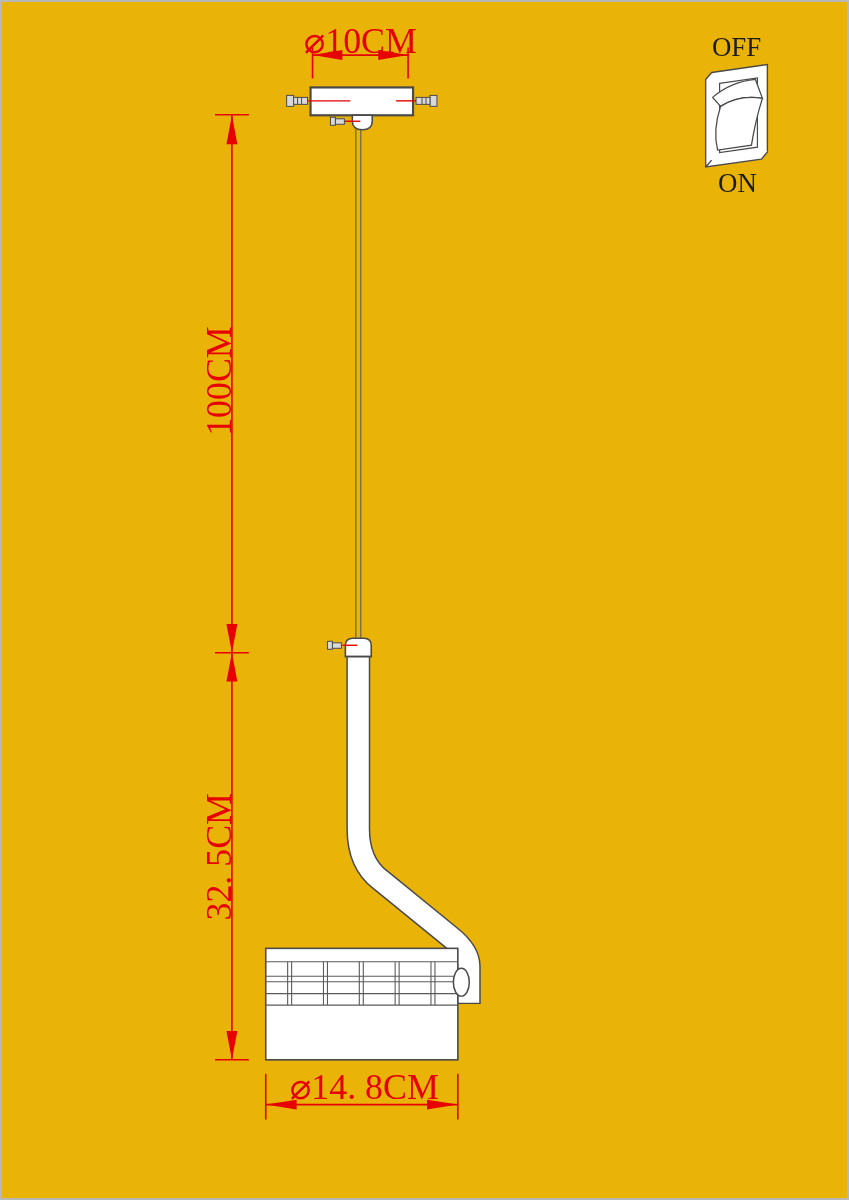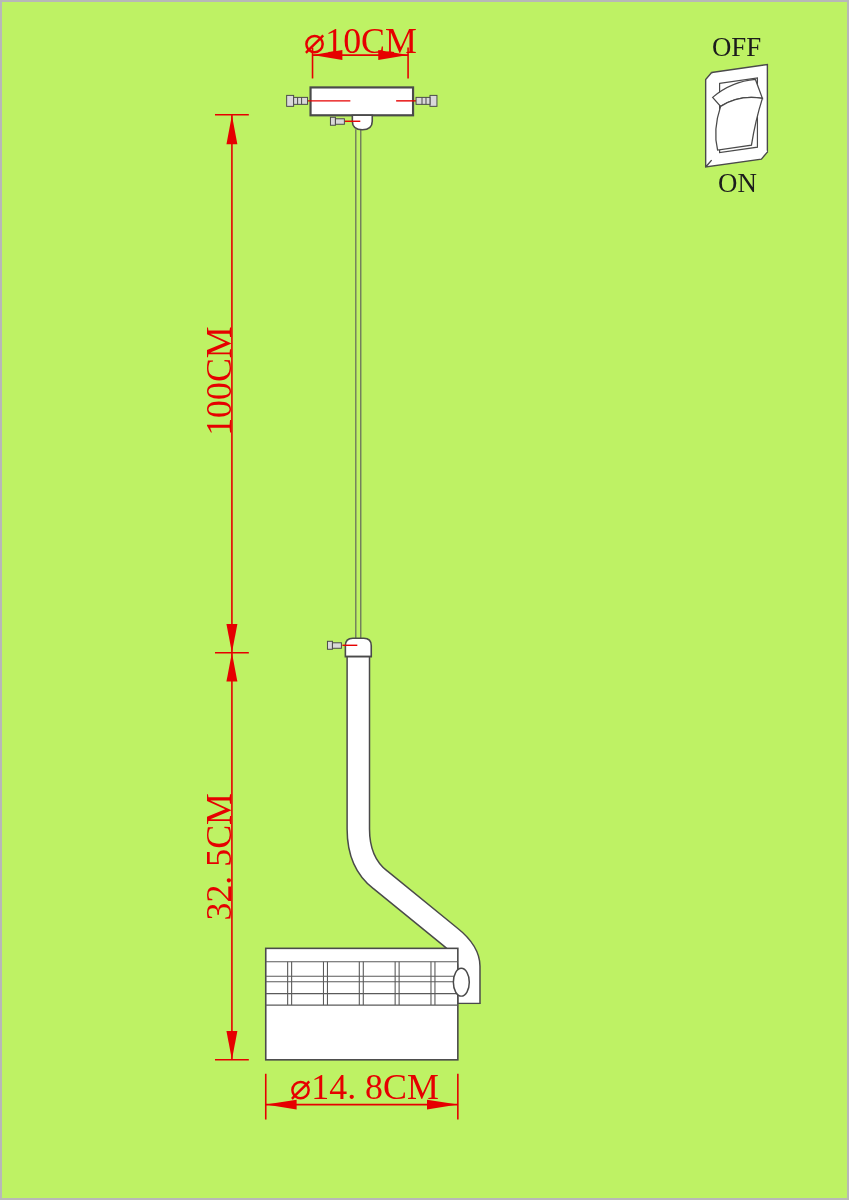--- a/index.html
+++ b/index.html
@@ -1,20 +1,20 @@
 <!DOCTYPE html>
 <html><head>
 <meta charset="utf-8">
 <style>
   html,body{margin:0;padding:0;background:#ffffff;}
   .canvas{
     position:relative;
     width:845px;height:1196px;
     border:2px solid #b8b8b8;
-    background:#bef264;
+    background:#eab308;
     overflow:hidden;
     font-family:"Liberation Serif","DejaVu Serif",serif;
   }
   svg{position:absolute;left:0;top:0;}
   .dim-text{fill:#e60000;font-size:36px;font-family:"Liberation Serif","DejaVu Serif",serif;}
   .dim-line{stroke:#e60000;stroke-width:1.6;fill:none;}
   .dim-arrow{fill:#e60000;stroke:none;}
   .outline{stroke:#4a4a4a;fill:#ffffff;}
   .thin{stroke:#5a5a5a;stroke-width:1.1;fill:none;}
   .switch-label{fill:#1c1c1c;font-size:27px;font-family:"Liberation Serif","DejaVu Serif",serif;}

